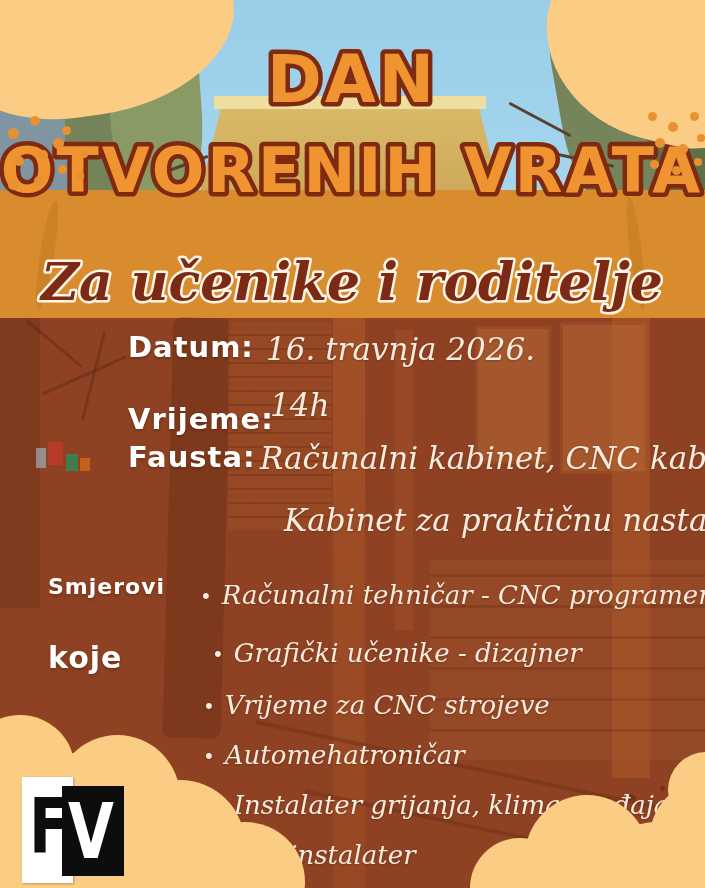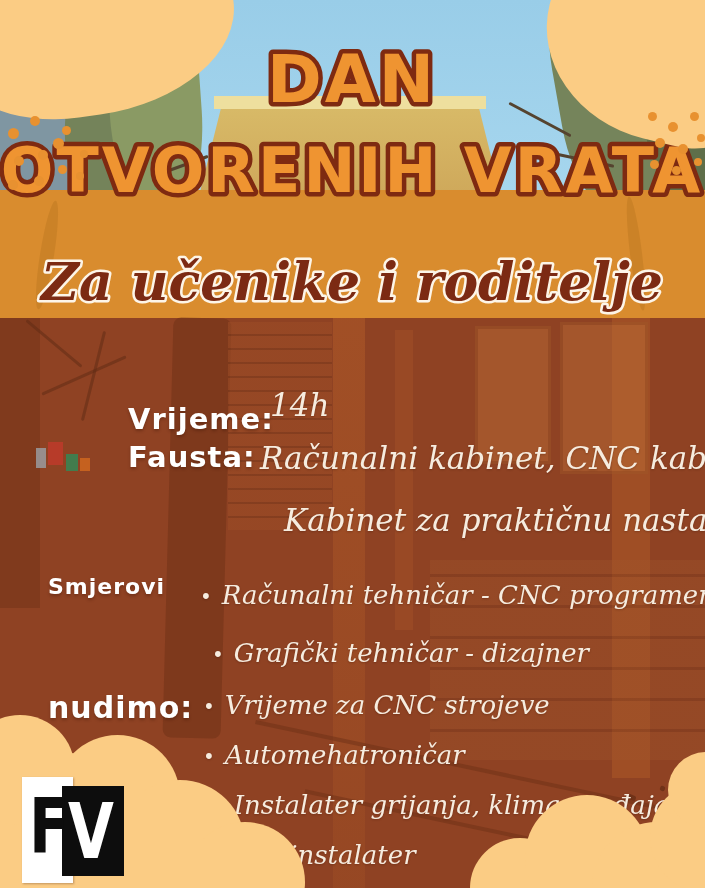--- a/index.html
+++ b/index.html
@@ -170,36 +170,38 @@
   </svg>
   <svg class="title-svg t-vrata" width="705" height="100">
     <text class="title-text" x="352" y="76" text-anchor="middle" font-size="62">OTVORENIH VRATA</text>
   </svg>
 
 
   <svg class="subtitle-svg" width="705" height="90">
     <text class="subtitle-text" x="352" y="60" text-anchor="middle">Za učenike i roditelje</text>
   </svg>
 
+  <div class="chunky lab-datum">Datum:</div>
+  <div class="script val-datum">16. travnja 2026.</div>
   <div class="chunky lab-vrijeme">Vrijeme:</div>
   <div class="script val-vrijeme">14h</div>
   <div class="chunky lab-mjesto">Fausta:</div>
   <div class="script val-mjesto1">Računalni kabinet, CNC kabinet i</div>
   <div class="script val-mjesto2">Kabinet za praktičnu nastavu</div>
 
   <div class="chunky lab-smj1">Smjerovi</div>
-  <div class="chunky lab-smj3">nudimo:</div>
+  <div class="chunky lab-smj2">koje</div>
 
   <div class="script prog-item pi-0">
     <span class="bullet">•</span>
     <span>Računalni tehničar - CNC programer</span>
   </div>
   <div class="script prog-item pi-1">
     <span class="bullet">•</span>
-    <span>Grafički tehničar - dizajner</span>
+    <span>Grafički učenike - dizajner</span>
   </div>
   <div class="script prog-item pi-2">
     <span class="bullet">•</span>
     <span>Vrijeme za CNC strojeve</span>
   </div>
   <div class="script prog-item pi-3">
     <span class="bullet">•</span>
     <span>Automehatroničar</span>
   </div>
   <div class="script prog-item pi-4">

